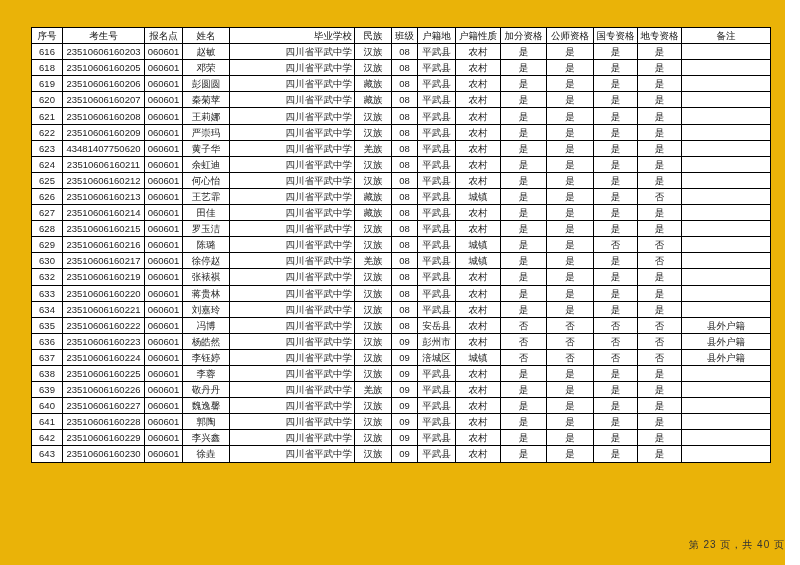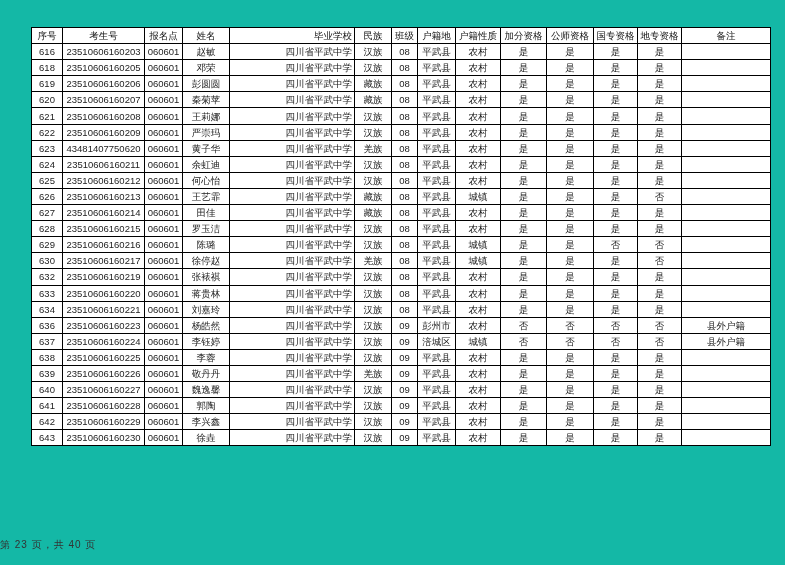--- a/index.html
+++ b/index.html
@@ -6,21 +6,21 @@
   html, body {
     width: 800px; height: 565px;
     background: #ffffff;
     font-family: "Liberation Sans", "DejaVu Sans", sans-serif;
     color: #1c1c1c;
     overflow: hidden;
   }
   .page {
     position: relative;
     width: 785px; height: 565px;
-    background: #14b8a6;
+    background: #eab308;
   }
   table.roster {
     position: absolute;
     left: 31px; top: 27px;
     width: 739px;
     border-collapse: collapse;
     table-layout: fixed;
     font-size: 9.5px;
     background: #ffffff;
     border: 1.5px solid #000;
@@ -38,21 +38,21 @@
   }
   table.roster th { color: #111; }
   table.roster th.col-school, table.roster td.col-school {
     text-align: right;
     padding-left: 4px;
   }
   .footer {
     position: absolute;
     left: 0; right: 0;
     top: 538px;
-    text-align: left;
+    text-align: right;
     font-size: 10px;
     color: #333;
     letter-spacing: 1px;
   }
 </style>
 </head>
 <body>
 
 <div class="page">
 
@@ -358,20 +358,36 @@
           <td>08</td>
           <td>平武县</td>
           <td>农村</td>
           <td>是</td>
           <td>是</td>
           <td>是</td>
           <td>是</td>
           <td></td>
         </tr>
         <tr>
+          <td>635</td>
+          <td>23510606160222</td>
+          <td>060601</td>
+          <td>冯博</td>
+          <td class="col-school">四川省平武中学</td>
+          <td>汉族</td>
+          <td>08</td>
+          <td>安岳县</td>
+          <td>农村</td>
+          <td>否</td>
+          <td>否</td>
+          <td>否</td>
+          <td>否</td>
+          <td>县外户籍</td>
+        </tr>
+        <tr>
           <td>636</td>
           <td>23510606160223</td>
           <td>060601</td>
           <td>杨皓然</td>
           <td class="col-school">四川省平武中学</td>
           <td>汉族</td>
           <td>09</td>
           <td>彭州市</td>
           <td>农村</td>
           <td>否</td>

